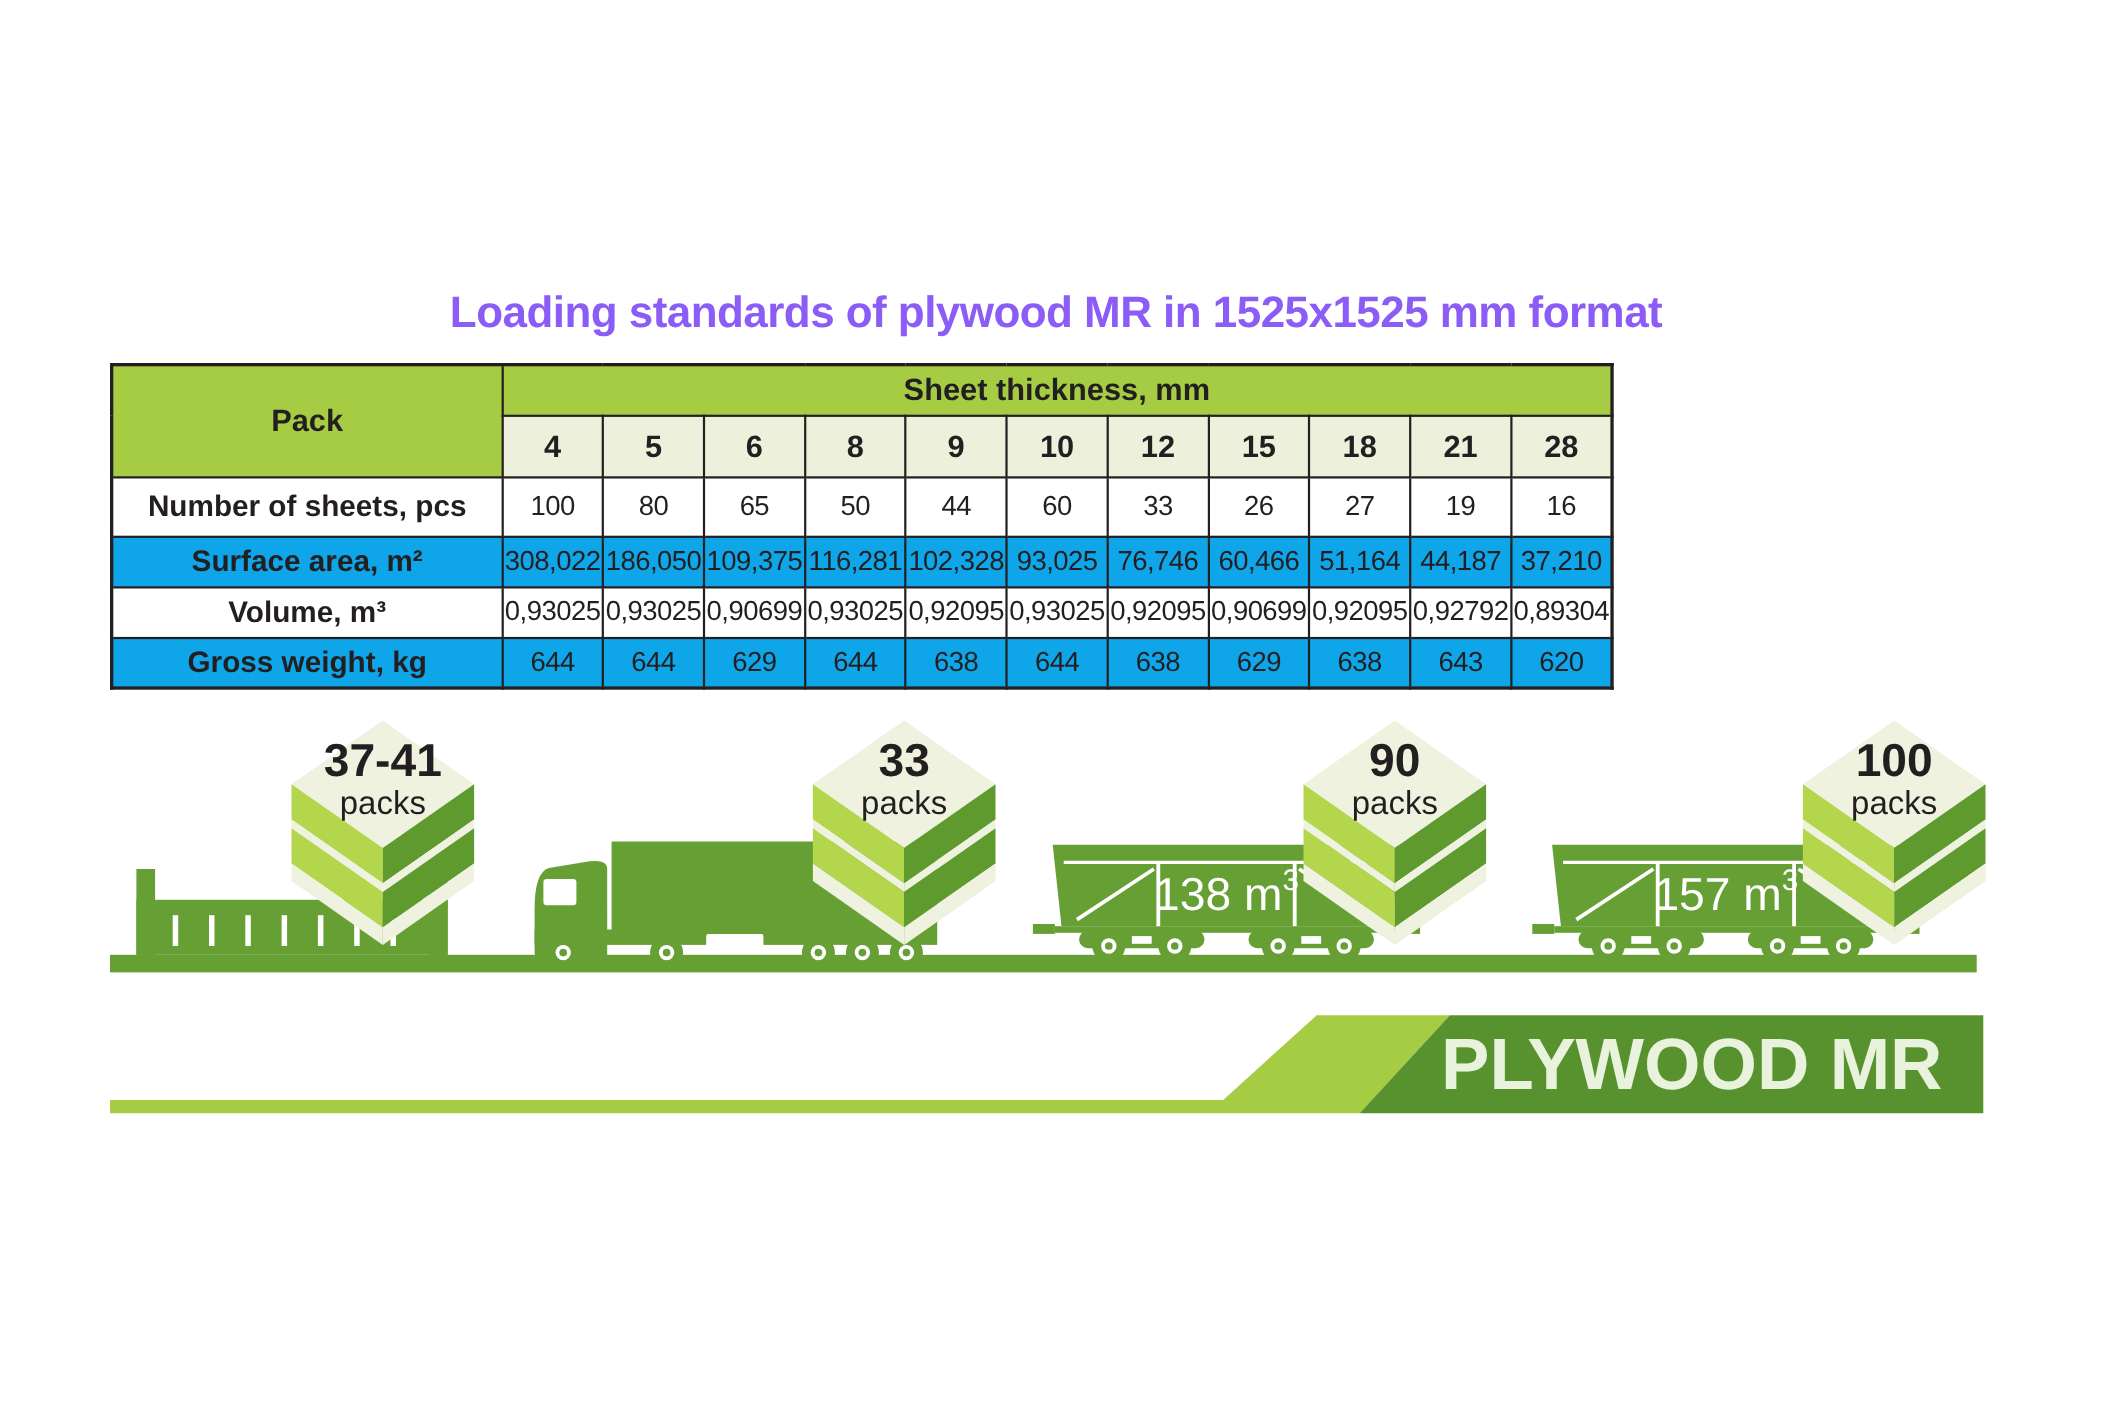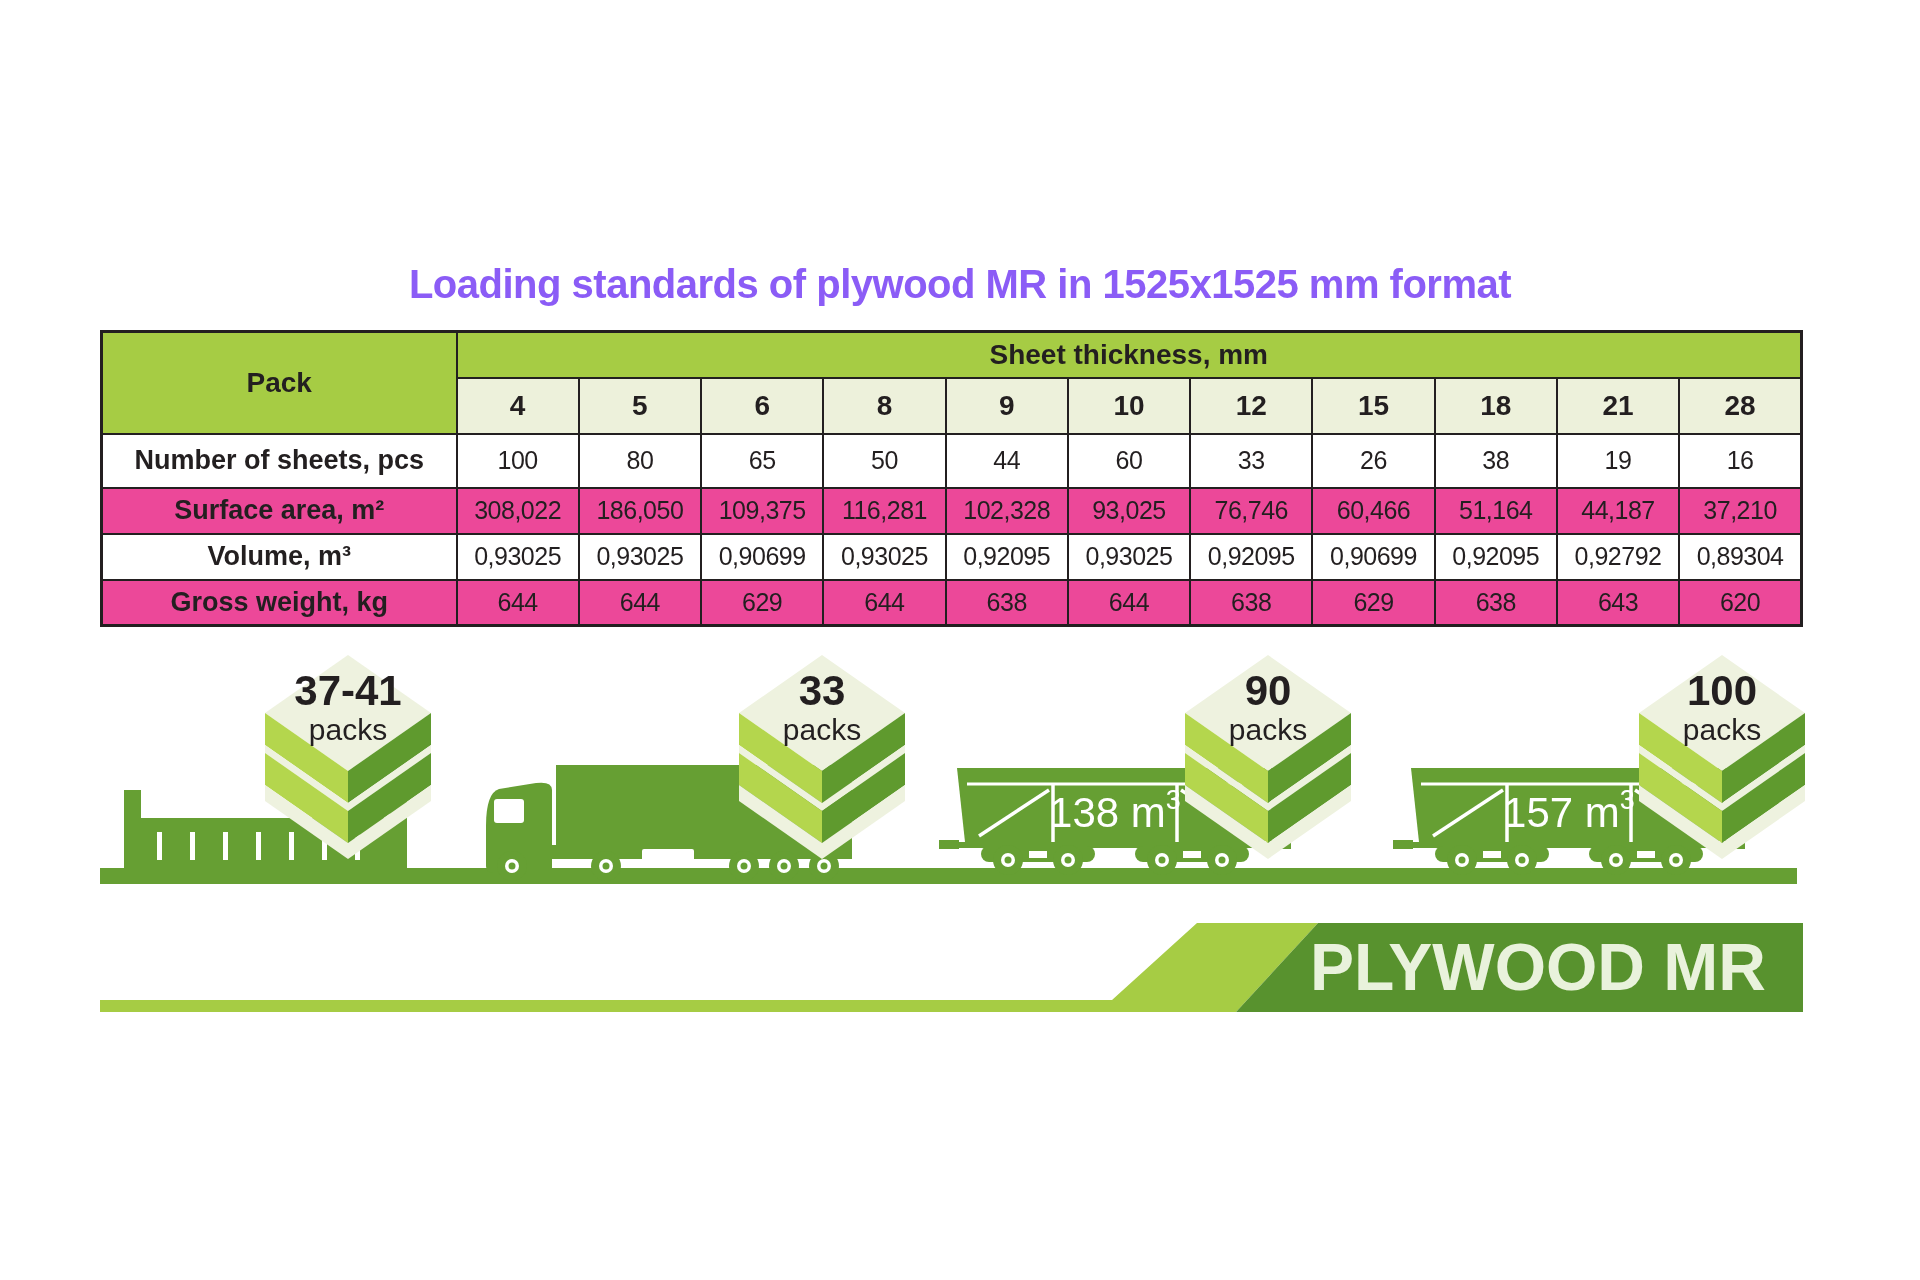--- a/index.html
+++ b/index.html
@@ -5,39 +5,39 @@
   html,body{margin:0;padding:0;}
   body{
     width:1920px;height:1280px;background:#ffffff;position:relative;overflow:hidden;
     font-family:"Liberation Sans",sans-serif;color:#231f20;
   }
   .title{
     position:absolute;left:0;top:262px;width:1920px;text-align:center;
     font-size:40px;font-weight:700;letter-spacing:-0.5px;color:#8b5cf6;
   }
   table.std{
-    position:absolute;left:100px;top:330px;width:1703px;
+    position:absolute;left:100px;top:330px;width:1367px;
     border-collapse:collapse;table-layout:fixed;
     border:3px solid #231f20;
     padding-left:40px;
   }
   table.std th,table.std td{
     border:2px solid #231f20;text-align:center;vertical-align:middle;
     padding:0;color:#231f20;
   }
   .group-row{height:46px;}
   .pack-cell,.group-cell{background:#a6cc44;font-size:28px;font-weight:700;}
   .thick-row{height:56px;}
   .thick-row th{background:#edf1db;font-size:28px;font-weight:700;}
   .data-row{height:46px;}
   .data-row.first{height:54px;}
   .data-row th{font-size:27px;font-weight:700;}
   .data-row td{font-size:25px;font-weight:400;letter-spacing:-0.5px;}
   .row-white{background:#ffffff;}
-  .row-cream{background:#ec4899;}
+  .row-cream{background:#0ea5e9;}
   svg.art{position:absolute;left:0;top:0;}
 </style>
 </head>
 <body>
 
 <div class="title">Loading standards of plywood MR in 1525x1525 mm format</div>
 
 <table class="std">
   <colgroup>
     <col style="width:355px">
@@ -64,21 +64,21 @@
   <tr class="data-row first row-white">
     <th>Number of sheets, pcs</th>
     <td>100</td>
     <td>80</td>
     <td>65</td>
     <td>50</td>
     <td>44</td>
     <td>60</td>
     <td>33</td>
     <td>26</td>
-    <td>38</td>
+    <td>27</td>
     <td>19</td>
     <td>16</td>
   </tr>
   <tr class="data-row row-cream">
     <th>Surface area, m²</th>
     <td>308,022</td>
     <td>186,050</td>
     <td>109,375</td>
     <td>116,281</td>
     <td>102,328</td>

